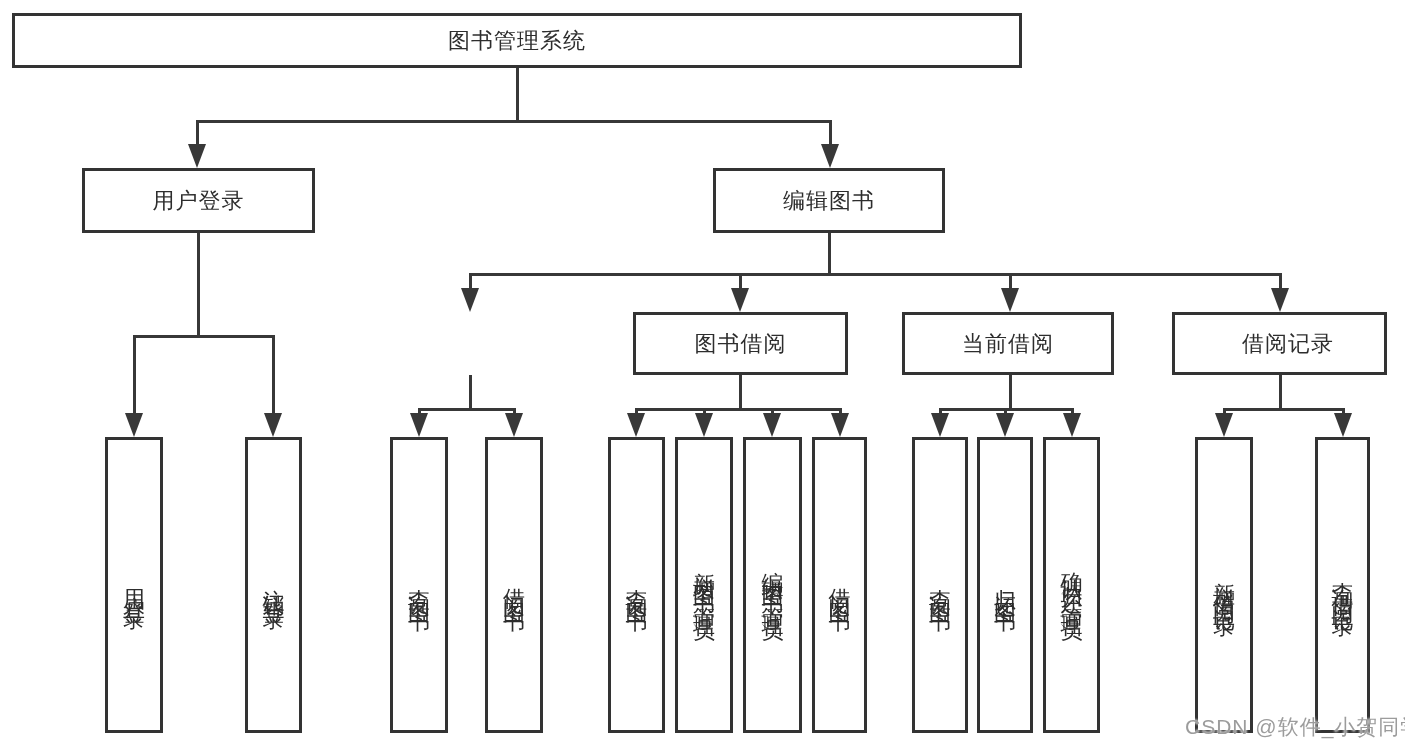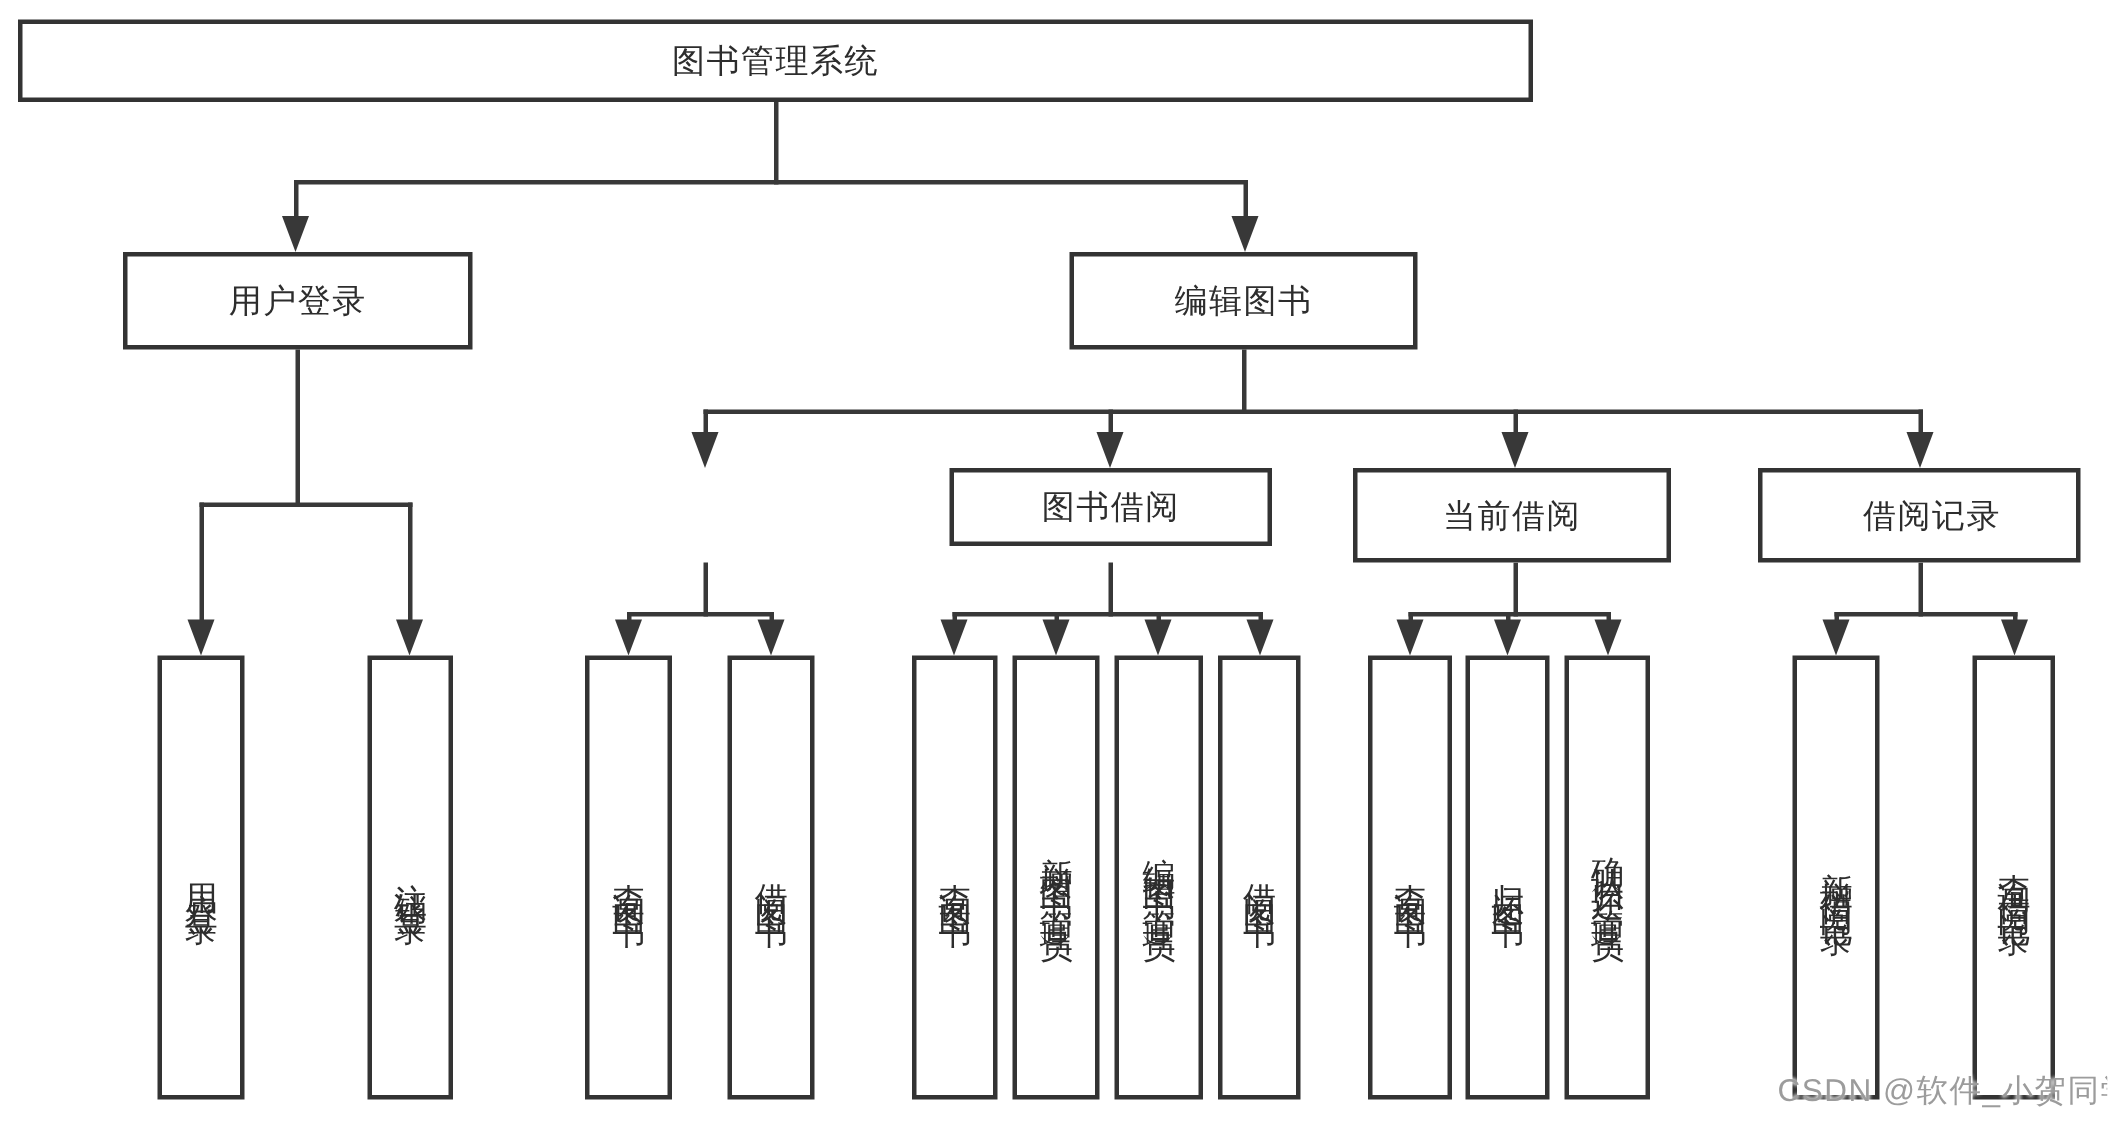--- a/index.html
+++ b/index.html
@@ -129,21 +129,21 @@
     <span>图书管理系统</span>
   </div>
 
   <div class="node" style="left:82px;top:168px;width:233px;height:65px;">
     <span>用户登录</span>
   </div>
   <div class="node" style="left:713px;top:168px;width:232px;height:65px;">
     <span>编辑图书</span>
   </div>
 
-  <div class="node" style="left:633px;top:312px;width:215px;height:52px;">
+  <div class="node" style="left:633px;top:312px;width:215px;height:63px;">
     <span>图书借阅</span>
   </div>
   <div class="node" style="left:902px;top:312px;width:212px;height:63px;">
     <span>当前借阅</span>
   </div>
   <div class="node" style="left:1172px;top:312px;width:215px;height:63px;padding-left:17px;">
     <span>借阅记录</span>
   </div>
 
   <div class="leaf" style="left:105px;top:437px;width:58px;height:296px;">

